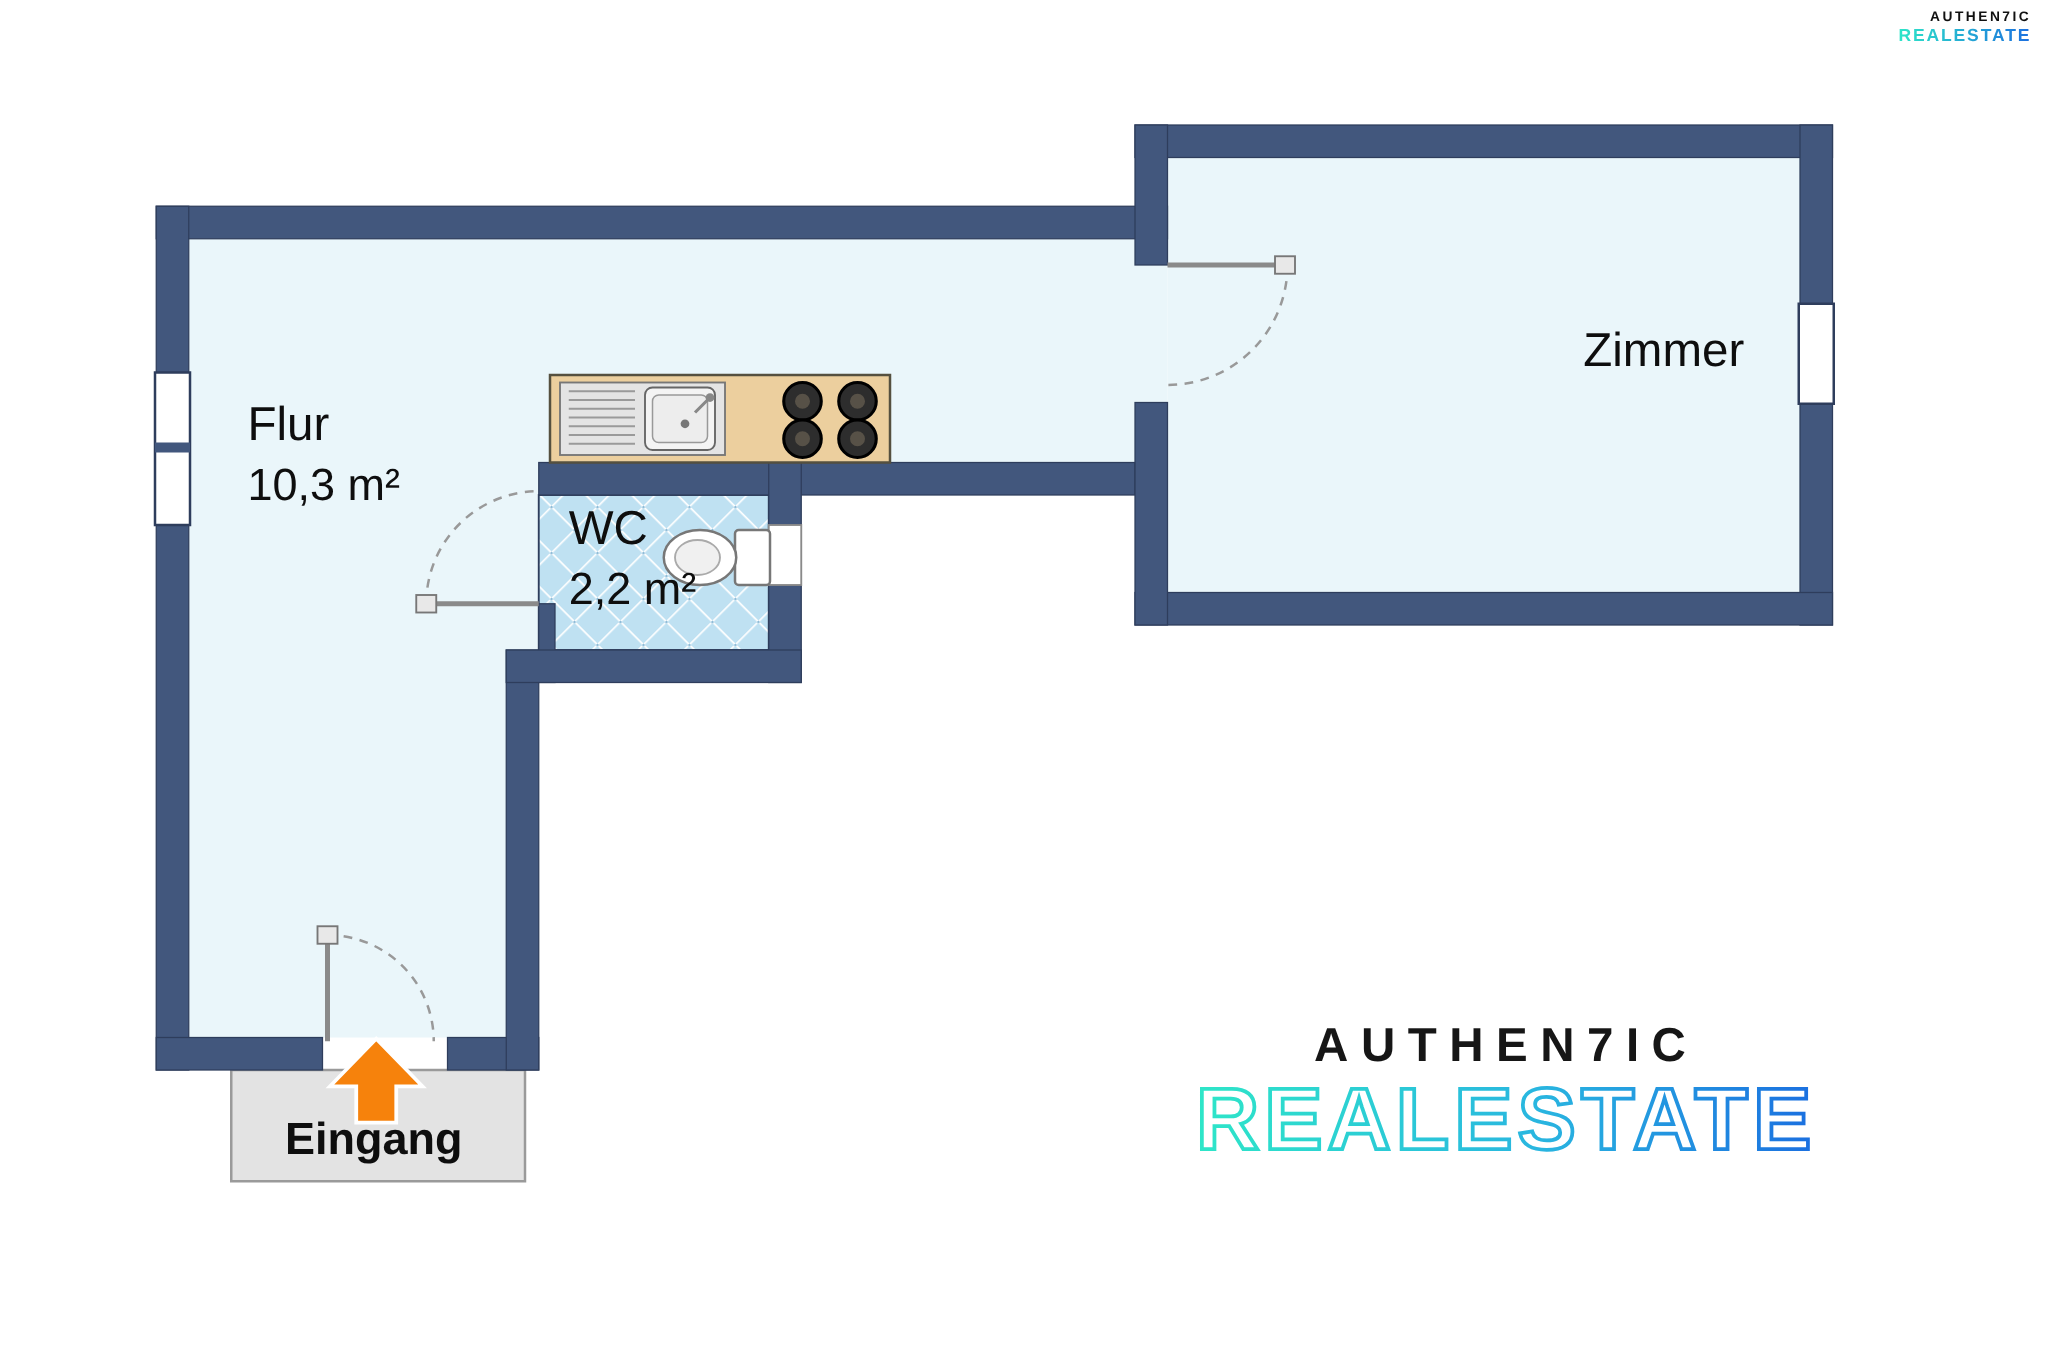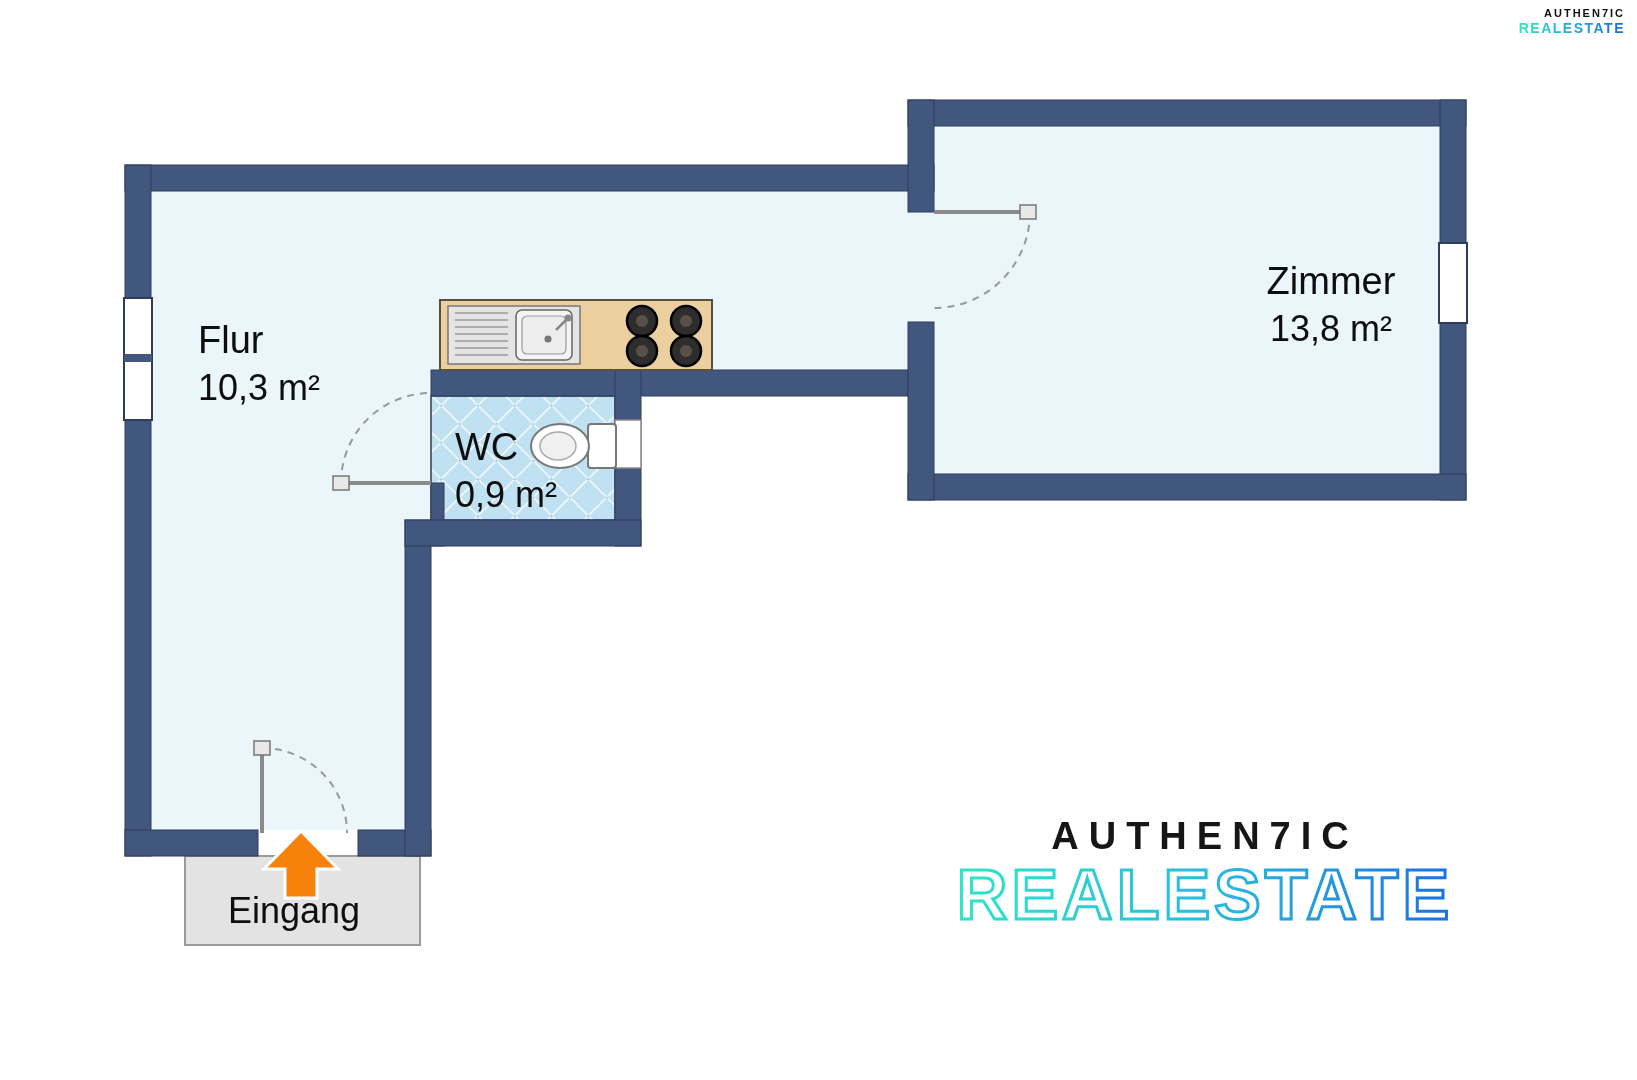--- a/index.html
+++ b/index.html
@@ -4,21 +4,21 @@
 <style>
   html,body{margin:0;padding:0;background:#fff;}
   #canvas{
     position:relative;width:1637px;height:1080px;background:#ffffff;
     font-family:"Liberation Sans", sans-serif;overflow:hidden;
   }
   #plan-svg{position:absolute;left:0;top:0;}
   .room-label{position:absolute;color:#0e0e0e;}
   .room-name{font-size:38px;line-height:1.25;}
   .room-area{font-size:36px;line-height:1.25;}
-  .entrance-label{position:absolute;color:#0e0e0e;font-size:36px;}
+  .entrance-label{position:absolute;color:#0e0e0e;font-size:36px;font-weight:bold;}
   .logo-svg{position:absolute;}
 </style>
 </head>
 <body>
 
 <div id="canvas">
 
   <svg id="plan-svg" width="1637" height="1080" viewBox="0 0 1637 1080">
 
     <defs>
@@ -151,28 +151,27 @@
     <g>
       <polygon points="301,831 338,869 317,869 317,898 285,898 285,869 264,869" fill="#f6820c" stroke="#ffffff" stroke-width="3"></polygon>
     </g>
   </svg>
 
   <div class="room-label" style="left:198px;top:292px;margin-top:25px;">
     <div class="room-name">Flur</div>
     <div class="room-area">10,3 m²</div>
   </div>
 
-  <div class="room-label" style="left:455px;top:424px;">
+  <div class="room-label" style="left:455px;top:400px;">
     <div class="room-name">WC</div>
-    <div class="room-area">0,9 m²</div>
+    <div class="room-area">2,2 m²</div>
   </div>
 
   <div class="room-label" style="left:1246px;top:258px;width:170px;text-align:center;">
     <div class="room-name">Zimmer</div>
-    <div class="room-area">13,8 m²</div>
   </div>
 
   <div class="entrance-label" style="left:228px;top:890px;">Eingang</div>
 
   <svg class="logo-svg" style="left:1470px;top:4px;" width="160" height="36" viewBox="0 0 160 36">
     <defs>
       <linearGradient id="sgrad" x1="0" y1="0" x2="1" y2="0">
         <stop offset="0" stop-color="#2ee6c8"></stop>
         <stop offset="1" stop-color="#1b6fe0"></stop>
       </linearGradient>

